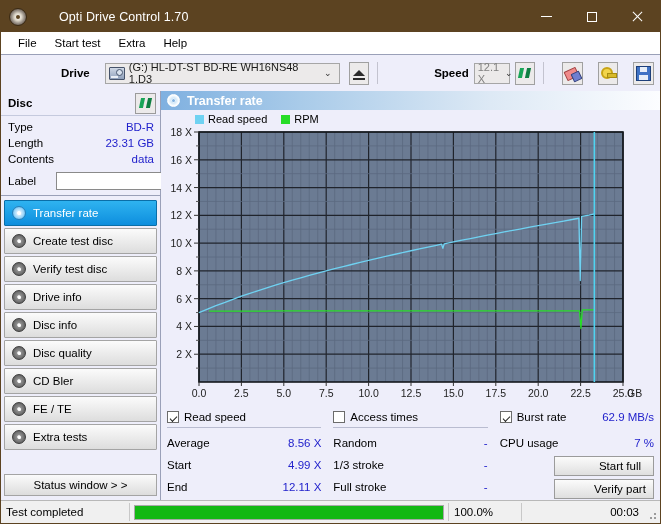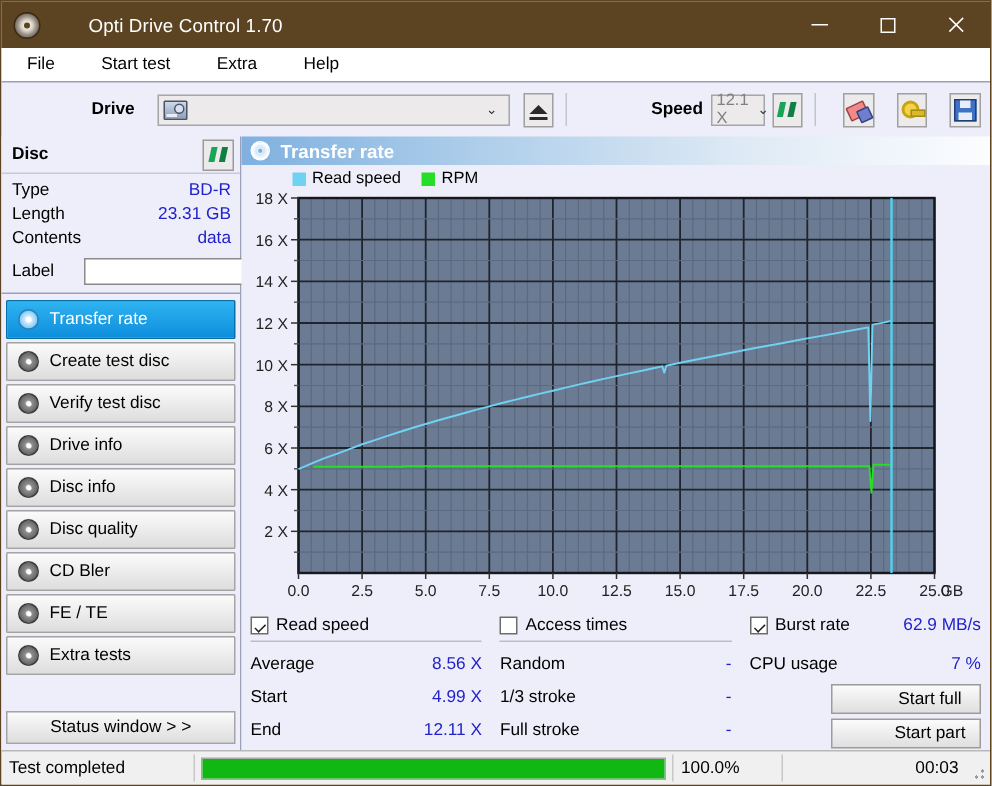--- a/index.html
+++ b/index.html
@@ -66,21 +66,20 @@
   .glyph-close::after  { transform: rotate(-45deg); }
 
   
   .menubar {
     height: 22px;
     background: #ffffff;
     display:flex; align-items:center;
     padding-left: 8px;
     flex: 0 0 auto;
     font-size: 11.5px;
-    gap: 13px;
   }
   .menu-item { padding: 2px 9px; cursor: default; }
 
   
   .drivebar {
     height: 36px;
     background: #eeeefa;
     border-top: 1px solid #9aa0b8;
     display:flex; align-items:center;
     padding: 0 6px;
@@ -341,20 +340,21 @@
     <div class="menu-item">File</div>
     <div class="menu-item">Start test</div>
     <div class="menu-item">Extra</div>
     <div class="menu-item">Help</div>
   </div>
 
   <div class="drivebar">
     <div class="lbl-bold" style="margin:0 10px 0 6px;">Drive</div>
     <div class="combo drive-combo">
       <span class="drive-icon"></span>
+      <span>(G:)  HL-DT-ST BD-RE  WH16NS48 1.D3</span>
       <span class="caret">⌄</span>
     </div>
     <div class="tbtn" style="margin-left:4px;">
       <span class="eject-glyph"></span>
     </div>
     <div class="sep-v"></div>
     <div class="lbl-bold">Speed</div>
     <div class="combo speed-combo">
       <span>12.1 X</span>
       <span class="caret">⌄</span>
@@ -651,21 +651,21 @@
             </div>
             <div class="res-rule blank"></div>
             <div class="res-row">
               <span class="k">CPU usage</span>
               <span class="v">7 %</span>
             </div>
             <div class="btn-row">
               <div class="btn">Start full</div>
             </div>
             <div class="btn-row">
-              <div class="btn">Start part</div>
+              <div class="btn">Verify part</div>
             </div>
           </div>
 
         </div>
       </div>
     </div>
   </div>
 
   <div class="statusbar">
     <div class="sb-cell sb-text">Test completed</div>

